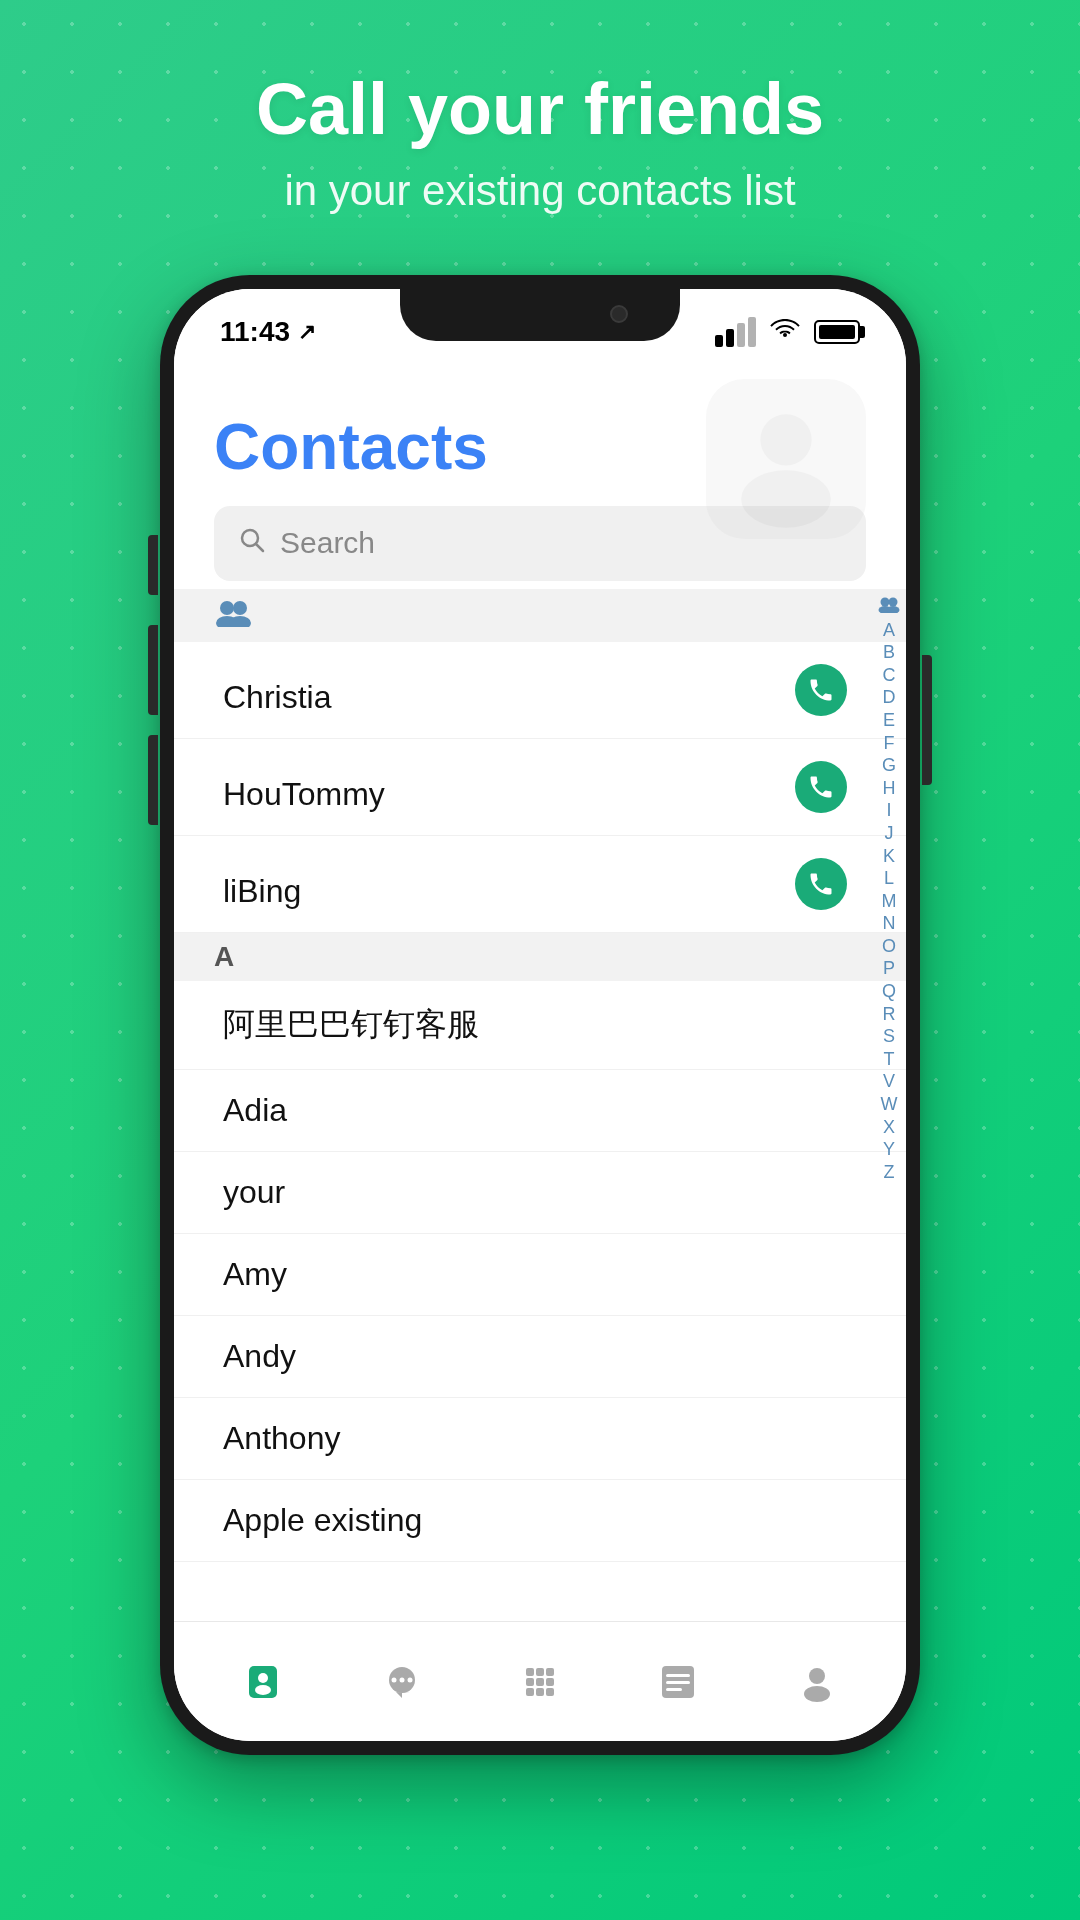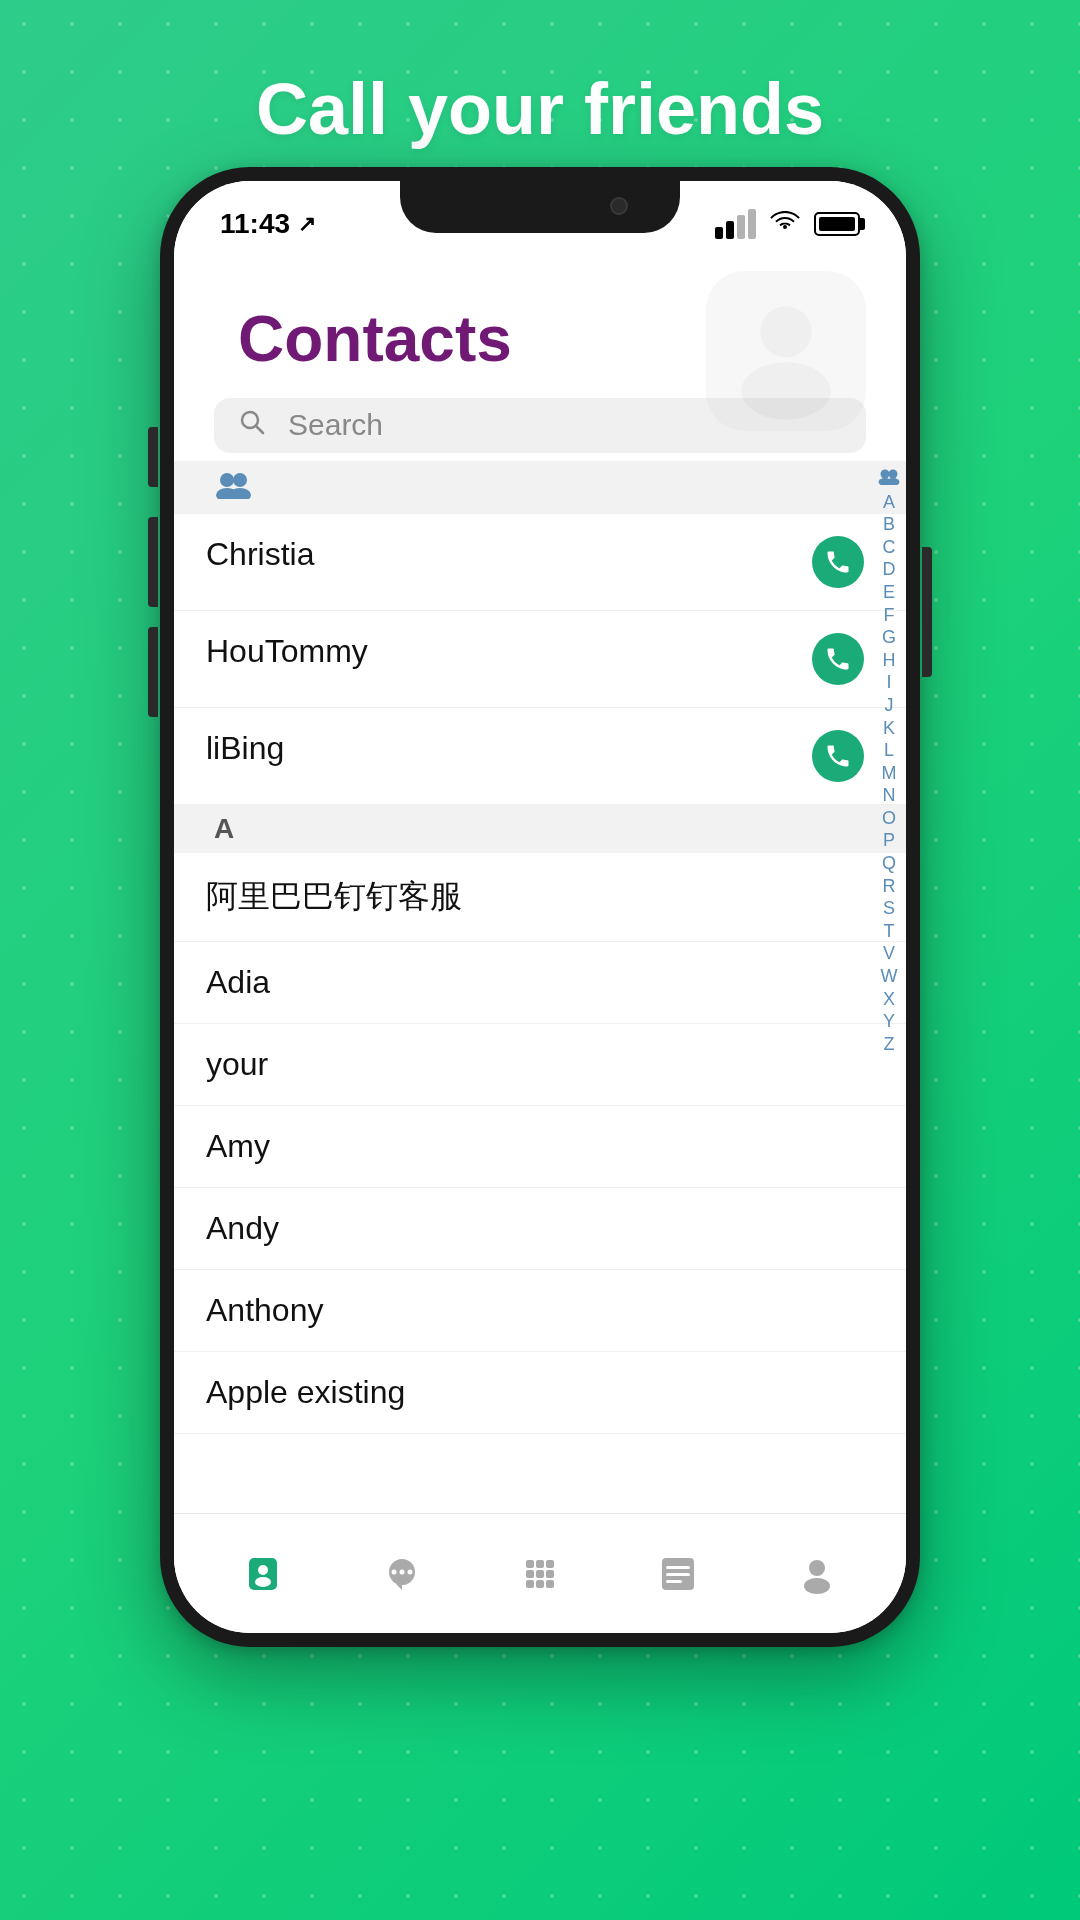--- a/index.html
+++ b/index.html
@@ -243,39 +243,38 @@
     }
 
     .app-icon-watermark svg {
       width: 100%;
       height: 100%;
     }
 
     .contacts-title {
       font-size: 64px;
       font-weight: 700;
-      color: #701a75;
+      color: #3b82f6;
       line-height: 1.2;
-      margin-left: 24px;
     }
 
     
     .search-bar-container {
       padding: 10px 40px 8px;
       background: #fff;
       flex-shrink: 0;
     }
 
     .search-bar {
       display: flex;
       align-items: center;
       background: #f0f0f0;
       border-radius: 16px;
-      padding: 10px 24px;
-      gap: 22px;
+      padding: 20px 24px;
+      gap: 14px;
     }
 
     .search-bar-icon {
       color: #888;
       font-size: 26px;
     }
 
     .search-placeholder {
       font-size: 30px;
       color: #888;
@@ -299,22 +298,22 @@
       gap: 14px;
     }
 
     .group-icon {
       color: #5a8db8;
       font-size: 30px;
     }
 
     .contact-item {
       display: flex;
-      align-items: flex-start;
-      padding: 22px 32px;
+      align-items: flex-end;
+      padding: 22px 49px;
       border-bottom: 1px solid #f0f0f0;
       position: relative;
       gap: 15px;
     }
 
     .contact-name {
       font-size: 32px;
       color: #111;
       flex: 1;
     }
@@ -398,20 +397,21 @@
     .tab-icon.inactive svg {
       fill: #aaa;
     }
   </style>
 </head>
 <body>
 
 <div class="page-wrapper">
 
   <h1 class="hero-title">Call your friends</h1>
+  <p class="hero-subtitle">in your existing contacts list</p>
 
   <div class="phone-mockup">
     <div class="side-btn-vol-up"></div>
     <div class="side-btn-vol-down"></div>
     <div class="side-btn-right"></div>
 
     <div class="phone-screen">
 
       <div class="status-bar">
         <div class="notch">

